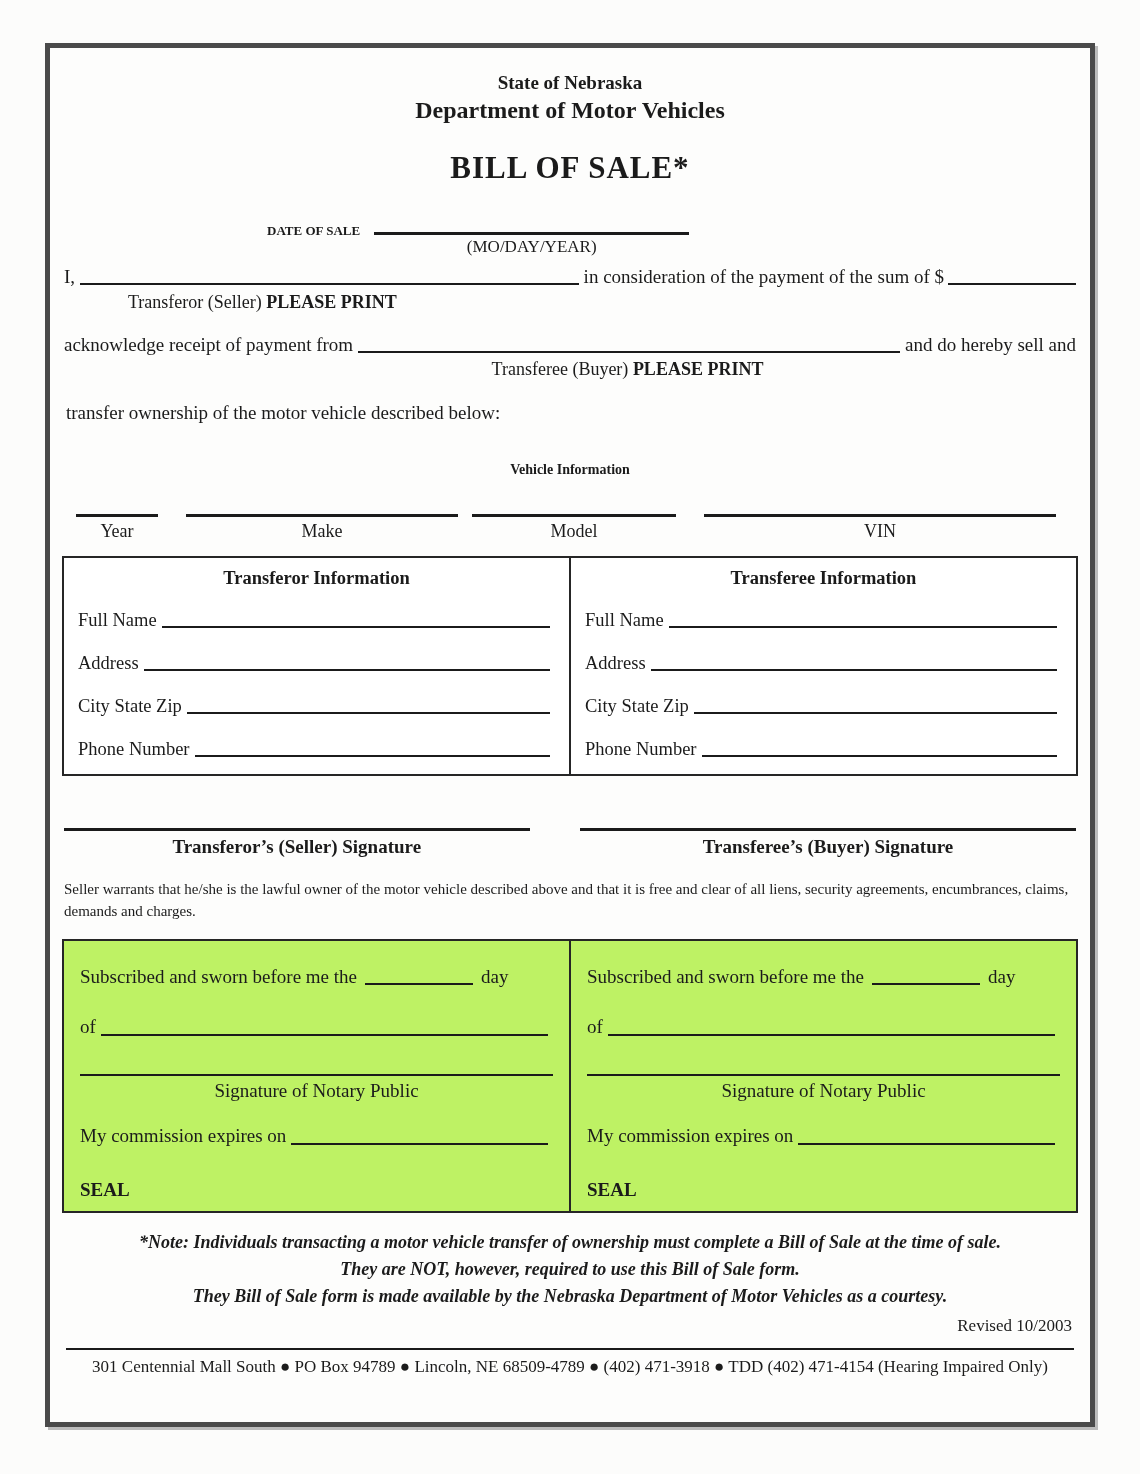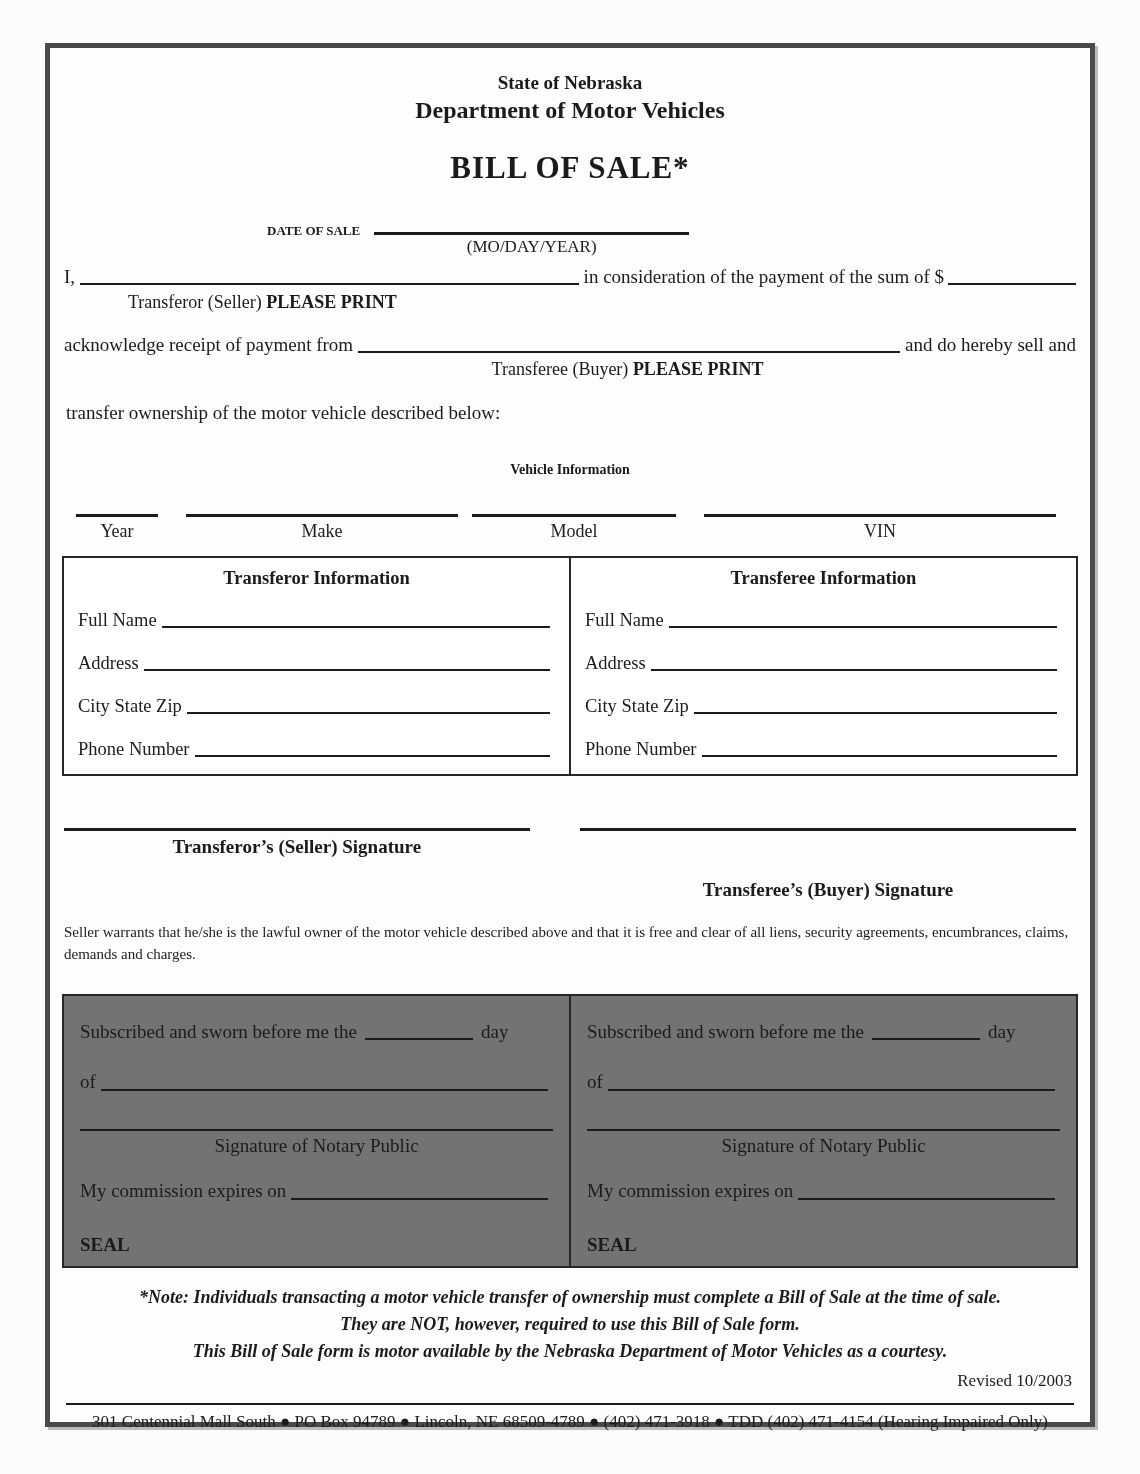--- a/index.html
+++ b/index.html
@@ -47,27 +47,27 @@
 
   .info-table { margin-top:14px; border:2px solid #262626; display:flex; height:220px; box-sizing:border-box; background:#fff; }
   .info-cell { flex:1; padding:8px 14px 0; box-sizing:border-box; }
   .cell-right { border-left:2px solid #262626; }
   .info-title { text-align:center; font-weight:bold; font-size:18.5px; margin-top:2px; }
   .info-row { display:flex; align-items:flex-end; margin-top:20px; font-size:18.5px; }
   .info-row span { line-height:1.25; white-space:nowrap; }
 
   .sig-row { display:flex; justify-content:space-between; margin-top:52px; padding:0 2px; }
   .sig-col { display:flex; flex-direction:column; }
-  .sig-left { width:46%; } .sig-right { width:49%;gap:43px; }
+  .sig-left { width:46%; } .sig-right { width:49%; }
   .sig-line { border-bottom:3px solid #1b1b1b; height:0; }
   .sig-label { text-align:center; font-weight:bold; font-size:19px; margin-top:5px; }
 
   .warranty { margin-top:20px; font-size:15px; line-height:1.5; padding:0 2px; }
 
-  .notary-table { margin-top:28px; border:2px solid #262626; display:flex; height:274px; box-sizing:border-box; background:#737373; }
+  .notary-table { margin-top:16px; border:2px solid #262626; display:flex; height:274px; box-sizing:border-box; background:#bef264; }
   .not-cell { flex:1; display:flex; flex-direction:column; padding:14px 16px 10px; box-sizing:border-box; font-size:19px; }
   .not-row { display:flex; align-items:flex-end; }
   .not-row span { line-height:1.3; white-space:nowrap; }
   .not-sworn { margin-top:10px; }
   .fill-day { flex:0 0 108px; margin:0 8px 4px; border-bottom:2px solid #1b1b1b; height:2px; }
   .not-of { margin-top:26px; }
   .not-sigline { margin-top:34px; border-bottom:2px solid #1b1b1b; }
   .not-siglabel { text-align:center; margin-top:4px; }
   .not-comm { margin-top:22px; }
   .not-seal { margin-top:auto; font-weight:bold; }
@@ -229,21 +229,21 @@
           <span>My commission expires on</span>
           <span class="fill-flex"></span>
         </div>
         <div class="not-seal">SEAL</div>
       </div>
     </div>
 
     <div class="note">
       <div>*Note:  Individuals transacting a motor vehicle transfer of ownership must complete a Bill of Sale at the time of sale.</div>
       <div>They are NOT, however, required to use this Bill of Sale form.</div>
-      <div>This Bill of Sale form is motor available by the Nebraska Department of Motor Vehicles as a courtesy.</div>
+      <div>They Bill of Sale form is made available by the Nebraska Department of Motor Vehicles as a courtesy.</div>
     </div>
 
     <div class="revised">Revised 10/2003</div>
 
     <div class="footer">301 Centennial Mall South ● PO Box 94789 ● Lincoln, NE 68509-4789 ● (402) 471-3918 ● TDD (402) 471-4154 (Hearing Impaired Only)</div>
 
   </div>
 </div>
 
 </body></html>

